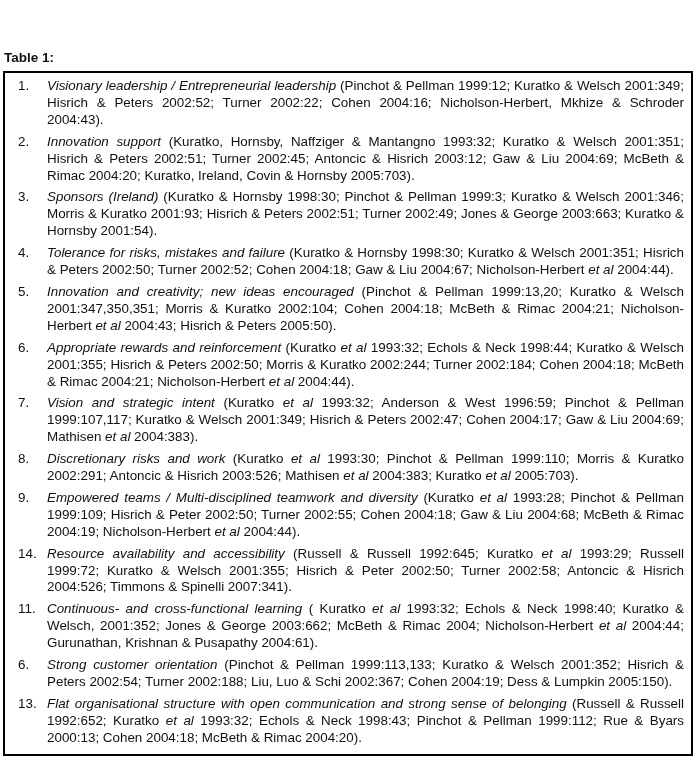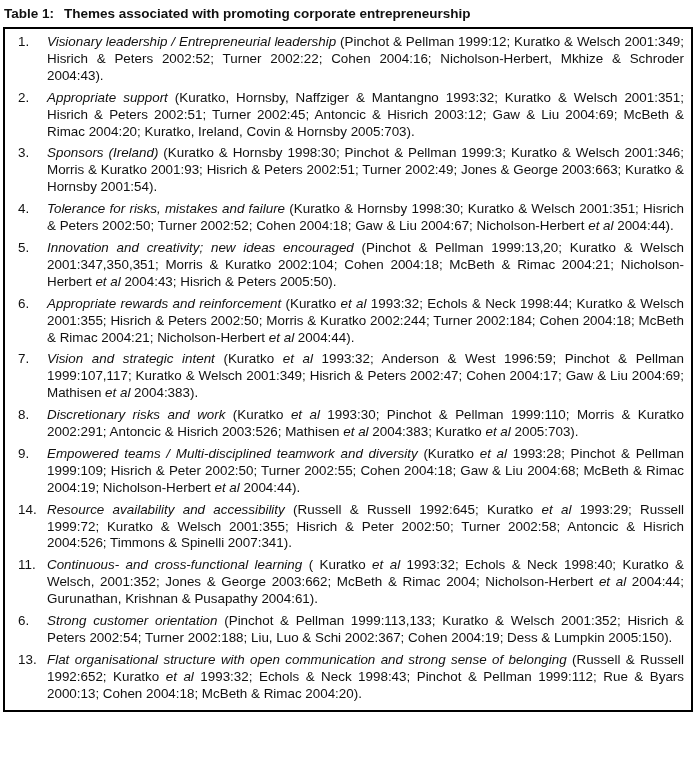--- a/index.html
+++ b/index.html
@@ -13,20 +13,21 @@
     color: #111111;
     overflow: hidden;
   }
   .caption {
     display: flex;
     align-items: flex-end;
     font-weight: bold;
     font-size: 13.5px;
     padding: 6px 4px 5px 4px;
     line-height: 16px;
+    margin-top: 44px;
   }
   .caption .label {
     width: 60px;
     flex: 0 0 60px;
   }
   .table-box {
     margin: 0 3px;
     border: 2px solid #000000;
     padding: 4px 7px 7px 4px;
     background: #ffffff;
@@ -52,31 +53,30 @@
     font-style: italic;
   }
   .citation { font-weight: normal; font-style: normal; }
   .citation i { font-style: italic; margin-top: 48px; }
 </style>
 </head>
 <body>
 
 <div class="caption">
   <span class="label">Table 1:</span>
-  <span class="caption-title">Themes associated with promoting corporate entrepreneurship</span>
 </div>
 
 <div class="table-box">
   <div>
   <div class="item">
     <span class="num">1.</span><span class="theme">Visionary leadership / Entrepreneurial leadership </span><span class="citation">(Pinchot &amp; Pellman 1999:12; Kuratko &amp; Welsch 2001:349; Hisrich &amp; Peters 2002:52; Turner 2002:22; Cohen 2004:16; Nicholson-Herbert, Mkhize &amp; Schroder 2004:43).</span>
   </div>
 
   <div class="item">
-    <span class="num">2.</span><span class="theme">Appropriate support </span><span class="citation">(Kuratko, Hornsby, Naffziger &amp; Mantangno 1993:32; Kuratko &amp; Welsch 2001:351; Hisrich &amp; Peters 2002:51; Turner 2002:45; Antoncic &amp; Hisrich 2003:12; Gaw &amp; Liu 2004:69; McBeth &amp; Rimac 2004:20; Kuratko, Ireland, Covin &amp; Hornsby 2005:703).</span>
+    <span class="num">2.</span><span class="theme">Innovation support </span><span class="citation">(Kuratko, Hornsby, Naffziger &amp; Mantangno 1993:32; Kuratko &amp; Welsch 2001:351; Hisrich &amp; Peters 2002:51; Turner 2002:45; Antoncic &amp; Hisrich 2003:12; Gaw &amp; Liu 2004:69; McBeth &amp; Rimac 2004:20; Kuratko, Ireland, Covin &amp; Hornsby 2005:703).</span>
   </div>
 
   <div class="item">
     <span class="num">3.</span><span class="theme">Sponsors (Ireland) </span><span class="citation">(Kuratko &amp; Hornsby 1998:30; Pinchot &amp; Pellman 1999:3; Kuratko &amp; Welsch 2001:346; Morris &amp; Kuratko 2001:93; Hisrich &amp; Peters 2002:51; Turner 2002:49; Jones &amp; George 2003:663; Kuratko &amp; Hornsby 2001:54).</span>
   </div>
 
   <div class="item">
     <span class="num">4.</span><span class="theme">Tolerance for risks, mistakes and failure </span><span class="citation">(Kuratko &amp; Hornsby 1998:30; Kuratko &amp; Welsch 2001:351; Hisrich &amp; Peters 2002:50; Turner 2002:52; Cohen 2004:18; Gaw &amp; Liu 2004:67; Nicholson-Herbert <i>et al</i> 2004:44).</span>
   </div>
 

